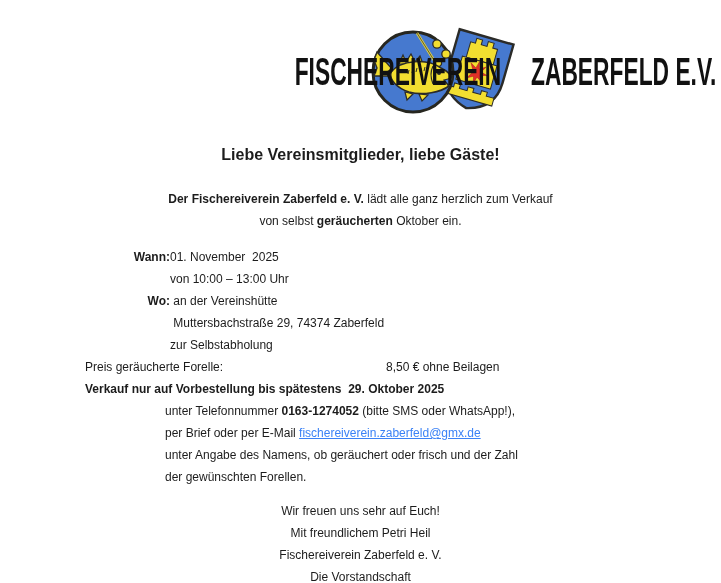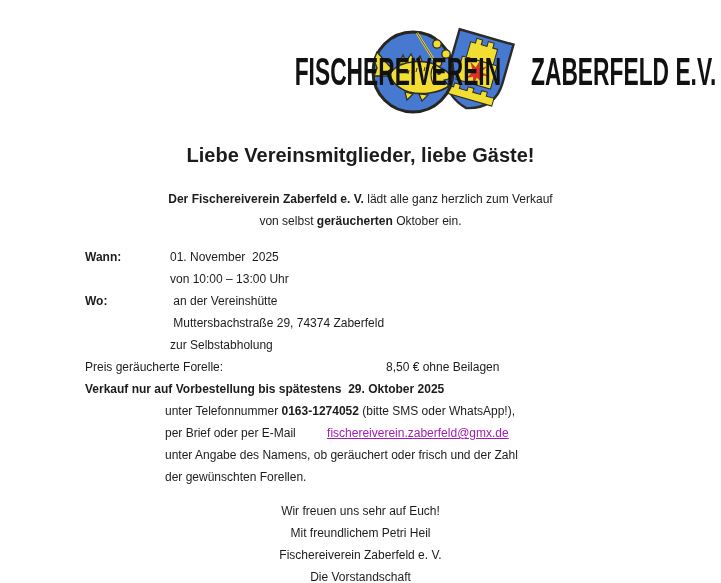--- a/index.html
+++ b/index.html
@@ -30,31 +30,30 @@
   .org-wrap{overflow:visible;}
   .org-wrap.left{width:212px;text-align:right;}
   .org-wrap.right{width:190px;text-align:left;}
   .org-wrap.left .org-name{display:inline-block;transform:scaleX(.60);transform-origin:right center;}
   .org-wrap.right .org-name{display:inline-block;transform:scaleX(.60);transform-origin:left center;}
   .emblem{margin:0 2px;}
   
   .center{text-align:center;}
   .bold{font-weight:bold;}
   .line{line-height:22px;font-size:12px;white-space:pre-wrap;}
-  .greeting{margin-top:16px;font-size:20px;}
+  .greeting{margin-top:16px;font-size:16px;}
   .intro{margin-top:22px;}
   .details{margin-top:14px;margin-left:85px;}
-  .lbl{display:inline-block;width:85px;font-weight:bold;}
+  .lbl{display:inline-block;width:85px;font-weight:bold;text-align:right;}
   .lbl-wide{display:inline-block;width:301px;font-weight:normal;}
   .indent{padding-left:80px;}
   .email-link{
-    color:#a21caf;
+    color:#3b82f6;
     text-decoration:underline;
     cursor:pointer;
-    margin-left:28px;
   }
   .closing{margin-top:12px;}
 </style>
 </head>
 <body>
 
 <div class="page">
 
   <header class="logo-row">
     <div class="org-wrap left">

